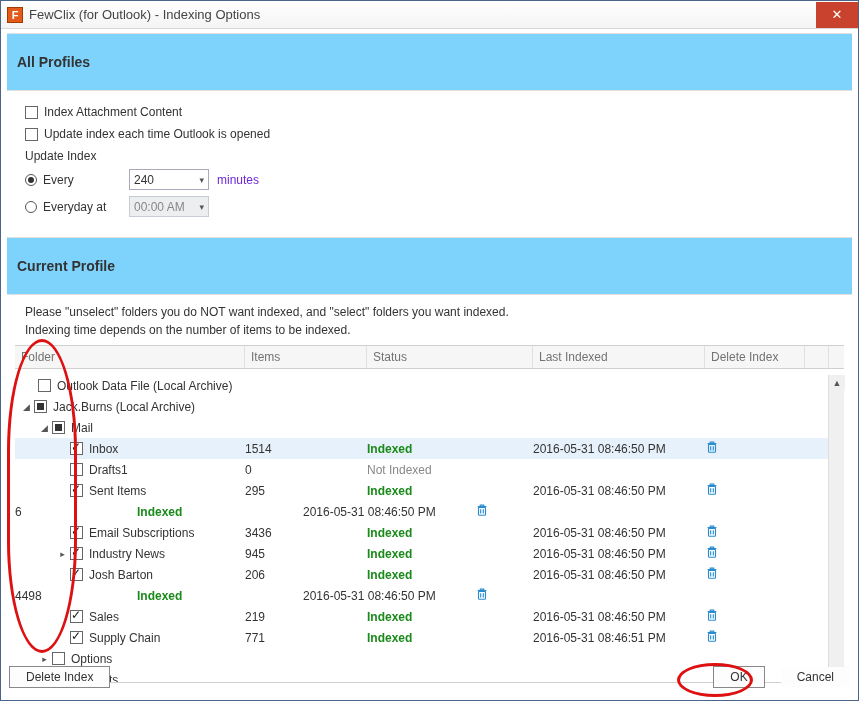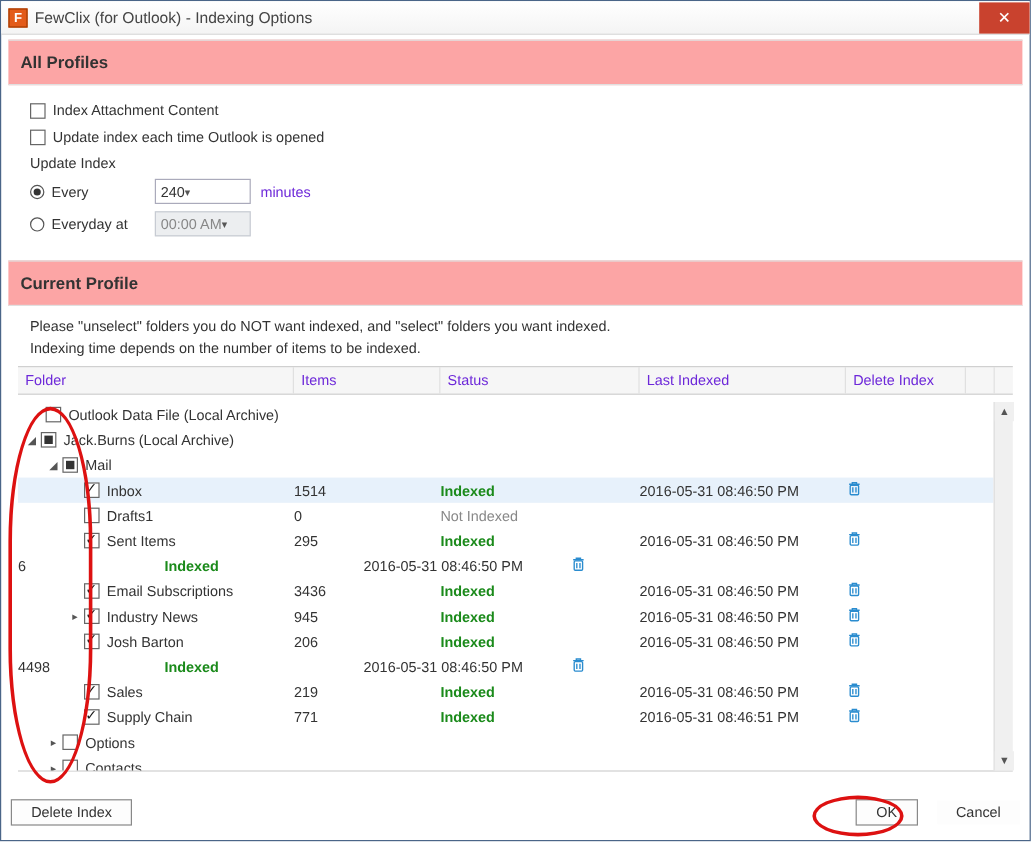--- a/index.html
+++ b/index.html
@@ -33,46 +33,46 @@
   }
   .titlebar .icon { width:16px; height:16px; margin-right:6px; background:#e35b1a; display:flex; align-items:center; justify-content:center; color:#fff; font-weight:bold; font-size:11px; border:1px solid #a33b00;}
   .titlebar .close {
     margin-left:auto;
     width:42px; height:26px; background:#c9422e; color:#fff;
     display:flex; align-items:center; justify-content:center;
     font-size:13px; cursor:pointer;
   }
   .content { padding: 4px 6px 6px 6px; }
   .section-hdr {
-    background:#fca5a5;
+    background:#7dd3fc;
     border-top:1px solid #e0e0e0;
     border-bottom:1px solid #e0e0e0;
-    padding:10px 10px;
+    padding:20px 10px;
     font-weight:bold;
     font-size:14px;
     color:#333;
   }
   .panel { padding:10px 18px 14px 18px; }
   .chk-row { display:flex; align-items:center; margin:4px 0 8px 0;}
   .chk { width:13px; height:13px; border:1px solid #666; margin-right:6px; display:inline-block; position:relative; background:#fff;}
   .chk.checked::after { content:"✓"; position:absolute; top:-3px; left:0; font-size:12px; color:#1a1a1a;}
   .chk.tri::after { content:""; position:absolute; top:2px; left:2px; width:7px; height:7px; background:#333;}
   .subhdr { margin:8px 0 6px 0; color:#333;}
   .radio { width:12px; height:12px; border:1px solid #555; border-radius:50%; display:inline-block; position:relative; margin-right:6px; vertical-align:middle; background:#fff;}
   .radio.on::after { content:""; position:absolute; top:2px; left:2px; width:6px; height:6px; background:#333; border-radius:50%;}
   .opt-row { display:flex; align-items:center; margin:6px 0;}
   .opt-row .lbl { width:86px; }
-  .sel { border:1px solid #aab; background:#fff; padding:2px 4px; width:80px; display:flex; align-items:center; font-size:12px; height:21px;}
+  .sel { border:1px solid #aab; background:#fff; padding:2px 4px; width:80px; display:flex; align-items:center; justify-content:space-between; font-size:12px; height:21px;}
   .sel .caret { font-size:9px; color:#555;}
   .sel.disabled { background:#eceef0; color:#888; border-color:#c7cbd3;}
   .after { margin-left:8px; color:#6d28d9;}
   .note { margin:4px 0; color:#333; padding:0 18px;}
   .grid-hdr {
     display:flex; background:#f6f6f6; border-top:1px solid #d0d0d0; border-bottom:1px solid #d0d0d0;
-    font-size:12px; color:#6d28d9;
+    font-size:12px; color:#737373;
     margin:0 8px;
   }
   .grid-hdr .col { padding:4px 6px; border-right:1px solid #e0e0e0; }
   .c-folder { width:230px;}
   .c-items  { width:122px;}
   .c-status { width:166px;}
   .c-last   { width:172px;}
   .c-del    { width:100px;}
   .c-scroll { width:24px; border-right:none;}
   .tree-wrap {

